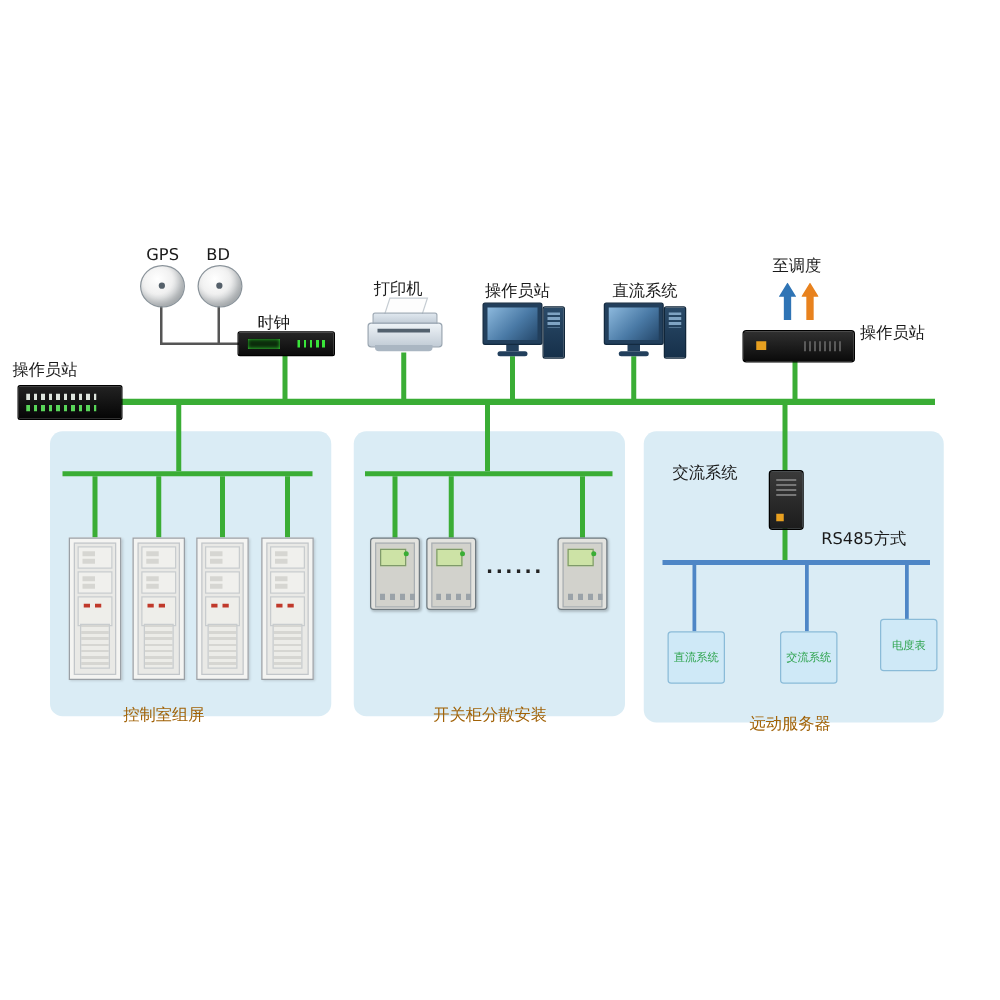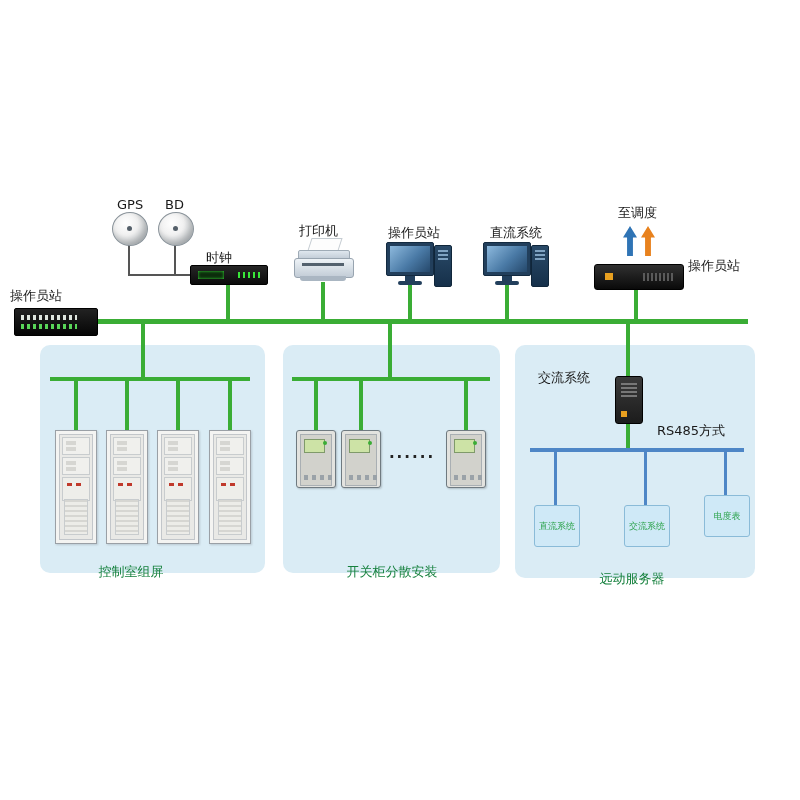--- a/index.html
+++ b/index.html
@@ -1,20 +1,20 @@
 <!DOCTYPE html>
 <html style="--bus-green: #3aad35; --rs485-blue: #4e86c6; --panel-bg: #daecf5; --arrow-blue: #2f74b5; --arrow-orange: #e8821e; --device-box-bg: #cfe9f7; --device-box-border: #8abbd8; --device-box-text: #2fa44f;"><head>
 <meta charset="utf-8">
 <style>
   html,body{margin:0;padding:0;background:#fff;}
   body{font-family:"DejaVu Sans","Liberation Sans",sans-serif;}
   #canvas{position:relative;width:800px;height:800px;background:#ffffff;overflow:hidden;}
 
   .lbl{position:absolute;font-size:13px;color:#1a1a1a;white-space:nowrap;z-index:6;}
-  .caption{position:absolute;font-size:13px;color:#15803d;white-space:nowrap;transform:translateX(-50%);z-index:6;}
+  .caption{position:absolute;font-size:13px;color:#a16207;white-space:nowrap;transform:translateX(-50%);z-index:6;}
   .dots{position:absolute;font-size:15px;font-weight:700;color:#222;letter-spacing:2px;transform:translateX(-50%);z-index:6;}
 
   .panel{position:absolute;background:var(--panel-bg,#daecf5);border-radius:10px;z-index:1;}
   .hbus{position:absolute;height:5px;background:var(--bus-green,#3aad35);z-index:2;}
   .vline{position:absolute;width:4px;background:var(--bus-green,#3aad35);z-index:2;}
   .wire{position:absolute;background:#555;z-index:2;}
   .rsline{position:absolute;height:4px;background:var(--rs485-blue,#4e86c6);z-index:2;}
   .rsv{position:absolute;width:3px;background:var(--rs485-blue,#4e86c6);z-index:2;}
 
   

